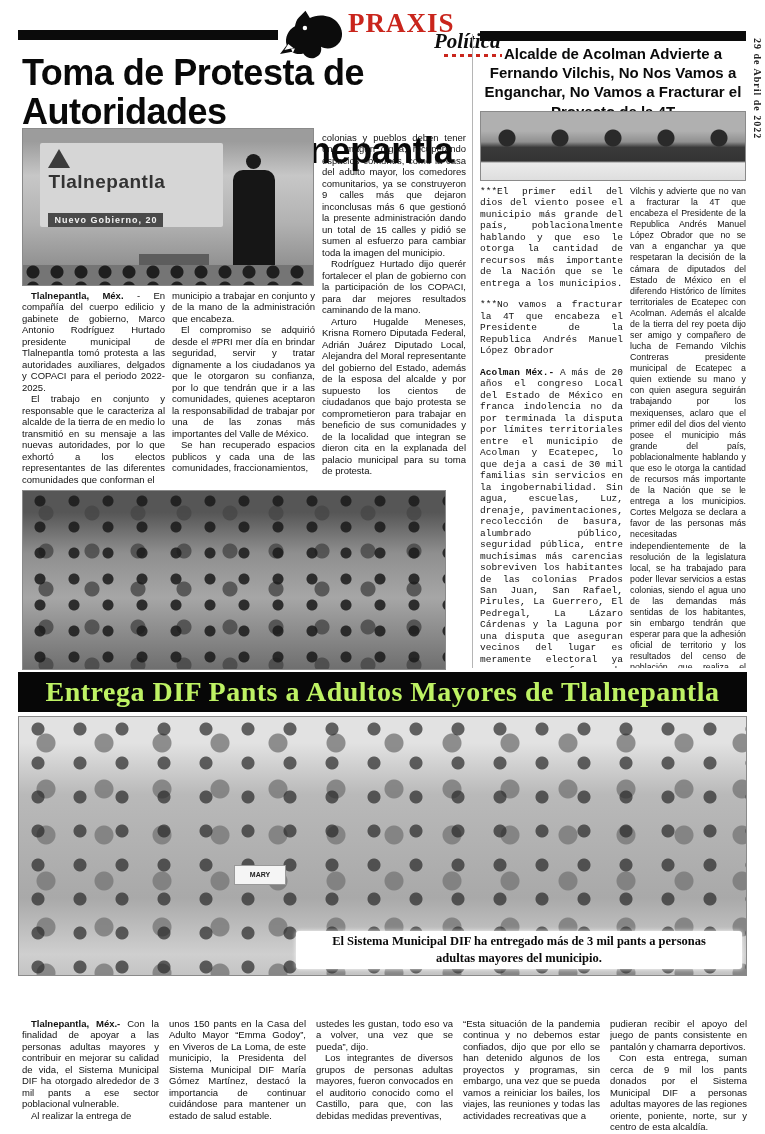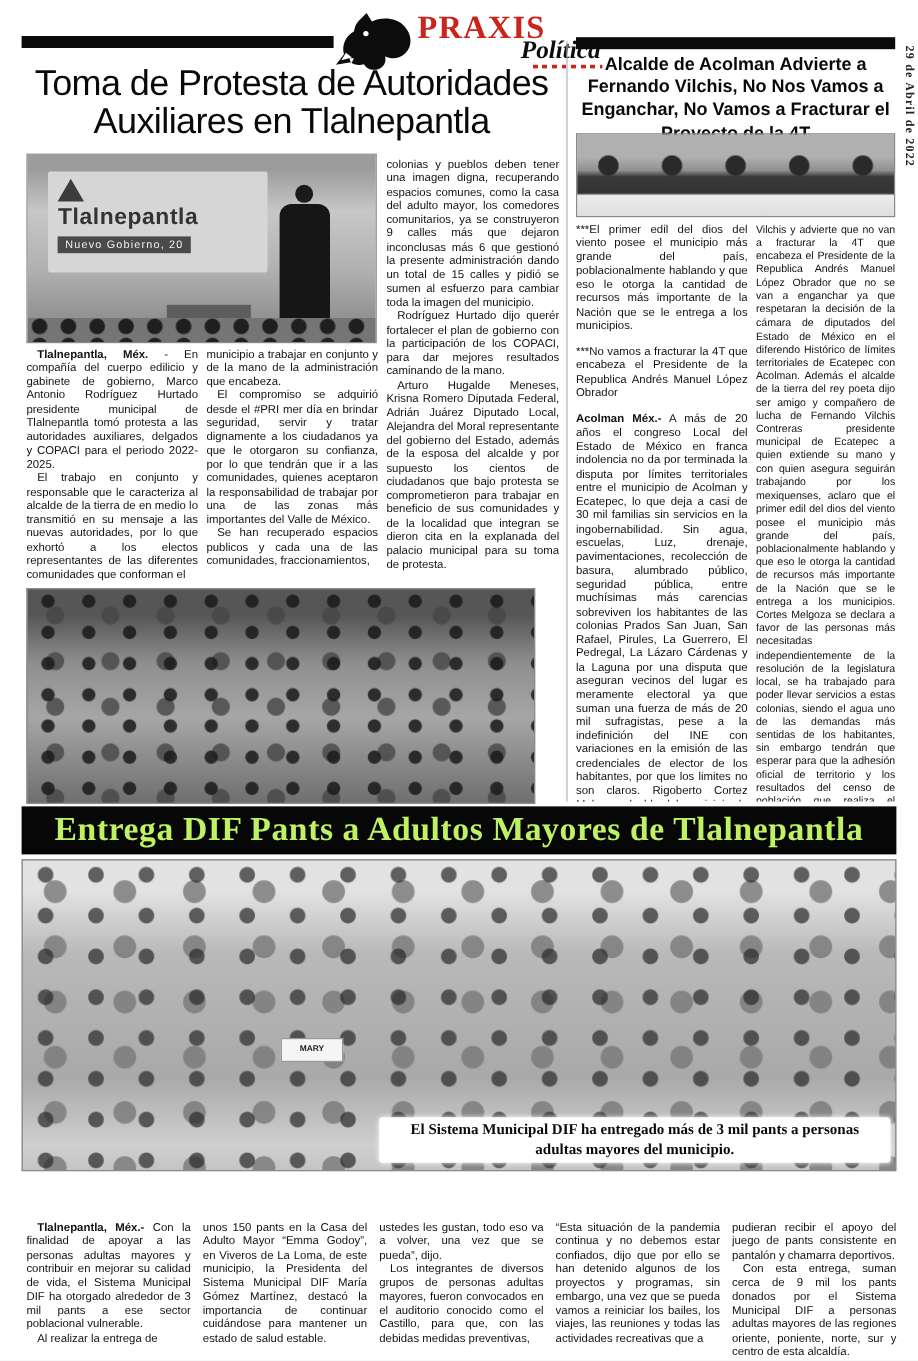--- a/index.html
+++ b/index.html
@@ -13,21 +13,21 @@
   .brand-praxis{font-family:"Liberation Serif",serif;font-weight:bold;color:#c9251c;
                 font-size:27px;letter-spacing:1px;line-height:1;}
   .brand-politica{font-family:"Liberation Serif",serif;font-weight:bold;font-style:italic;
                   font-size:21px;color:#0d0d0d;line-height:1;margin:-6px 0 0 86px;}
   .brand-ticks{width:58px;height:3px;margin:2px 0 0 96px;
                background:repeating-linear-gradient(90deg,#c9251c 0 4px,transparent 4px 8px);}
   .date-vert{writing-mode:vertical-rl;font-family:"Liberation Serif",serif;
              font-weight:bold;font-size:10px;color:#222;letter-spacing:1px;}
 
   
-  .headline-main{font-weight:normal;font-size:30px;line-height:1.08;text-align:center;
+  .headline-main{font-weight:bold;font-size:36px;line-height:1.08;text-align:left;
                  color:#090909;letter-spacing:-0.5px;}
   .headline-right{font-weight:bold;font-size:15px;line-height:1.28;text-align:center;color:#0a0a0a;}
 
   
   .bodycol{font-size:9.5px;line-height:1.21;text-align:justify;overflow:hidden;}
   .bodycol p{margin:0;text-indent:9px;}
   .bodycol p.ni{text-indent:0;}
   .bodycol p.gap{margin-top:10px;}
   .lead{font-weight:bold;}
   .colB{font-size:8.8px;line-height:1.26;}
@@ -50,36 +50,36 @@
     background-image:
       radial-gradient(circle at 26px 26px, #2a2a2a 0 8px, transparent 9px),
       linear-gradient(180deg,#b0b0b0 0 28%,#909090 44%,#3a3a3a 52%,#333333 72%,#ececec 75%,#dedede 100%);
     background-size:53px 72px,100% 100%;background-repeat:repeat-x,no-repeat;}
   .stage-photo{background:linear-gradient(180deg,#9c9c9c 0 8%,#c7c7c7 30%,#b2b2b2 60%,#828282 100%);}
   .stage-board{position:absolute;left:6%;top:9%;width:63%;height:54%;background:#d6d6d6;
                border-radius:2px;padding:6px 8px;box-sizing:border-box;}
   .stage-board .tri{width:0;height:0;border-left:11px solid transparent;border-right:11px solid transparent;
                     border-bottom:19px solid #3c3c3c;margin-bottom:3px;}
   .stage-title{font-weight:bold;font-size:19px;color:#333;letter-spacing:0.5px;}
-  .stage-sub{display:inline-block;margin-top:4px;background:#4a4a4a;color:#f2f2f2;
-             font-size:9px;font-weight:normal;padding:2px 6px;letter-spacing:1px;}
+  .stage-sub{display:inline-block;margin-top:20px;background:#4a4a4a;color:#f2f2f2;
+             font-size:9px;font-weight:bold;padding:2px 6px;letter-spacing:1px;}
   .speaker-head{position:absolute;right:18%;top:16%;width:15px;height:15px;border-radius:50%;background:#1b1b1b;}
   .speaker-body{position:absolute;right:13%;top:26%;width:42px;height:64%;background:#161616;
                 border-radius:10px 10px 0 0;}
   .podium{position:absolute;left:40%;bottom:0;width:24%;height:20%;background:#5d5d5d;}
   .aud-strip{position:absolute;bottom:0;left:0;width:100%;height:13%;
     background-image:radial-gradient(circle at 10px 7px,#1f1f1f 0 6px,transparent 7px);
     background-size:24px 16px;background-color:#757575;}
   .vline{background:#b5b5b5;width:1px;}
 
   
   .banner{background:#070707;color:#bef264;font-family:"Liberation Serif",serif;font-weight:bold;
           font-size:28px;text-align:center;line-height:40px;letter-spacing:0.5px;}
   .caption{background:#ffffff;color:#0a0a0a;font-family:"Liberation Serif",serif;font-weight:bold;
-           font-size:12.5px;text-align:center;line-height:1.35;padding:2px 8px;
+           font-size:12.5px;text-align:center;line-height:1.35;padding:2px 18px;
            border-radius:3px;box-shadow:0 0 4px rgba(255,255,255,.9);}
   .badge{background:#f5f5f5;border:1px solid #999;font-size:7px;font-weight:bold;
          text-align:center;line-height:18px;color:#222;}
 
   
   .bottom-row{display:flex;gap:10px;}
   .bottom-row .bodycol{flex:0 0 137px;height:112px;}
 </style>
 </head>
 <body>
@@ -146,21 +146,21 @@
   </div>
 
   <div class="abs photo crowd" style="left:22px;top:490px;width:424px;height:180px;"></div>
 
   <div class="abs vline" style="left:472px;top:34px;height:634px;"></div>
 
   <div class="abs headline-right" style="left:480px;top:44px;width:266px;">Alcalde de Acolman Advierte a Fernando Vilchis, No Nos Vamos a Enganchar, No Vamos a Fracturar el Proyecto de la 4T</div>
 
   <div class="abs photo panel-photo" style="left:480px;top:111px;width:266px;height:70px;"></div>
 
-  <div class="abs bodycol" style="left:480px;top:186px;width:143px;height:482px;">
+  <div class="abs bodycol" style="left:480px;top:186px;width:143px;height:482px;font-family:Liberation Mono, monospace;">
     <p class="ni">***El  primer edil del dios del viento posee el municipio más grande del país, poblacionalmente hablando y que eso le otorga la cantidad de recursos más importante de la Nación que se le entrega a los municipios.</p>
     <p class="ni gap">***No vamos a fracturar la 4T que encabeza el Presidente de la Republica Andrés Manuel López Obrador</p>
     <p class="ni gap"><span class="lead">Acolman Méx.-</span> <span>A más de 20 años el congreso Local del Estado de México en franca indolencia no da por terminada la disputa por límites territoriales entre el municipio de Acolman y Ecatepec, lo que deja a casi de 30 mil familias sin servicios en la ingobernabilidad. Sin agua, escuelas, Luz, drenaje, pavimentaciones, recolección de basura, alumbrado público, seguridad pública, entre muchísimas más carencias sobreviven los habitantes de las colonias Prados San Juan, San Rafael, Pirules, La Guerrero, El Pedregal, La Lázaro Cárdenas y la Laguna por una disputa que aseguran vecinos del lugar es meramente electoral ya que suman una fuerza de más de 20 mil sufragistas, pese a la indefinición del INE con variaciones en la emisión de las credenciales de elector de los habitantes, por que los limites no son claros. Rigoberto Cortez Melgoza alcalde del municipio de Acolman, hace una llamado a Fernando</span></p>
   </div>
 
   <div class="abs bodycol colB" style="left:630px;top:186px;width:116px;height:482px;">
     <p class="ni">Vilchis y advierte que no van a fracturar la 4T que encabeza el Presidente de la Republica Andrés Manuel López Obrador que no se van a enganchar ya que respetaran la decisión de la cámara de diputados del Estado de México en el diferendo Histórico de límites territoriales de Ecatepec con Acolman. Además el alcalde de la tierra del rey poeta dijo ser amigo y compañero de lucha de Fernando Vilchis Contreras presidente municipal de Ecatepec a quien extiende su mano y con quien asegura seguirán trabajando por los mexiquenses, aclaro que el primer edil del dios del viento posee el municipio más grande del país, poblacionalmente hablando y que eso le otorga la cantidad de recursos más importante de la Nación que se le entrega a los municipios. Cortes Melgoza se declara a favor de las personas más necesitadas independientemente de la resolución de la legislatura local, se ha trabajado para poder llevar servicios a estas colonias, siendo el agua uno de las demandas más sentidas de los habitantes, sin embargo tendrán que esperar para que la adhesión oficial de territorio y los resultados del censo de población que realiza el INEGI se asignen recursos económicos federales al municipio de Acolman tras la gestión correspondiente, como el ramo 33 de más participaciones federales.</p>
   </div>
 
   <div class="abs banner" style="left:18px;top:672px;width:729px;height:40px;">Entrega DIF Pants a Adultos Mayores de Tlalnepantla</div>

